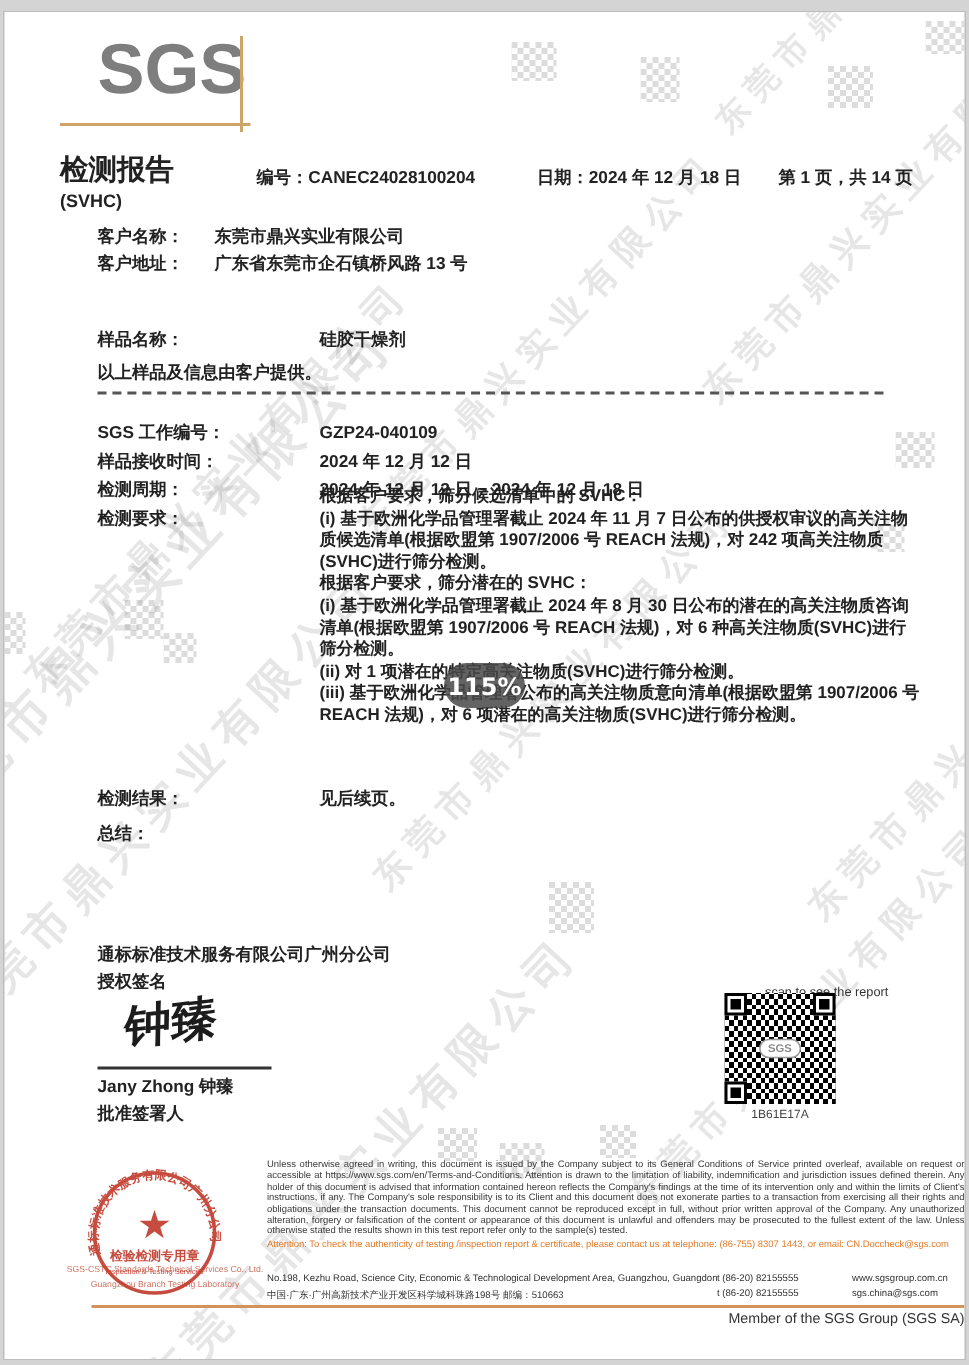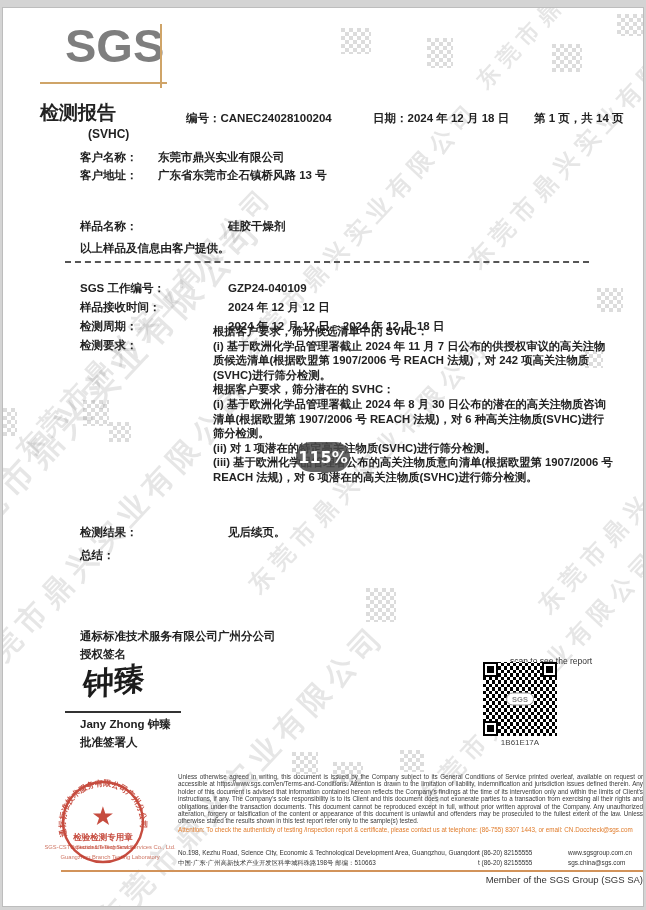--- a/index.html
+++ b/index.html
@@ -10,28 +10,28 @@
     color:#222;
   }
   .page{
     position:absolute;left:2px;top:7px;width:640px;height:898px;
     background:#fff;border:1px solid #bdbdbd;overflow:hidden;
   }
   .abs{position:absolute;}
   .lbl{font-weight:bold;}
   .w78{display:inline-block;width:78px;font-weight:bold;}
   .w148{display:inline-block;width:148px;font-weight:bold;}
-  .row{font-size:11.5px;white-space:nowrap;z-index:2;margin-left:15px;}
+  .row{font-size:11.5px;white-space:nowrap;z-index:2;}
   .val{font-weight:bold;}
   
   .sgs-logo{left:62px;top:10px;font-size:47px;font-weight:bold;color:#7e7e7e;letter-spacing:0px;z-index:2;}
   .tan-v{left:157px;top:16px;width:2px;height:64px;background:#cfa468;z-index:2;}
   .tan-h{left:37px;top:74px;width:127px;height:2px;background:#cfa468;z-index:2;}
   .doc-title{left:37px;top:92px;font-size:19px;font-weight:bold;z-index:2;}
-  .doc-subtitle{left:37px;top:119px;font-size:12px;font-weight:bold;z-index:2;margin-left:48px;}
+  .doc-subtitle{left:37px;top:119px;font-size:12px;font-weight:bold;z-index:2;}
   .hdr-no{left:168px;top:103px;}
   .hdr-date{left:355px;top:103px;}
   .hdr-pages{left:516px;top:103px;font-weight:bold;}
   
   .dash-sep{left:62px;top:253px;width:524px;border-top:2px dashed #555;z-index:2;}
   
   .req-lines{left:210px;top:316px;width:402px;font-size:11.3px;line-height:14.6px;font-weight:bold;z-index:2;}
   
   .sum-table{left:62px;top:557px;width:523px;height:46px;border:1.4px solid #3a3a3a;display:flex;z-index:2;}
   .sum-left{width:394px;border-right:1.4px solid #3a3a3a;padding:4px 8px;font-size:11.3px;line-height:15px;font-weight:bold;}

